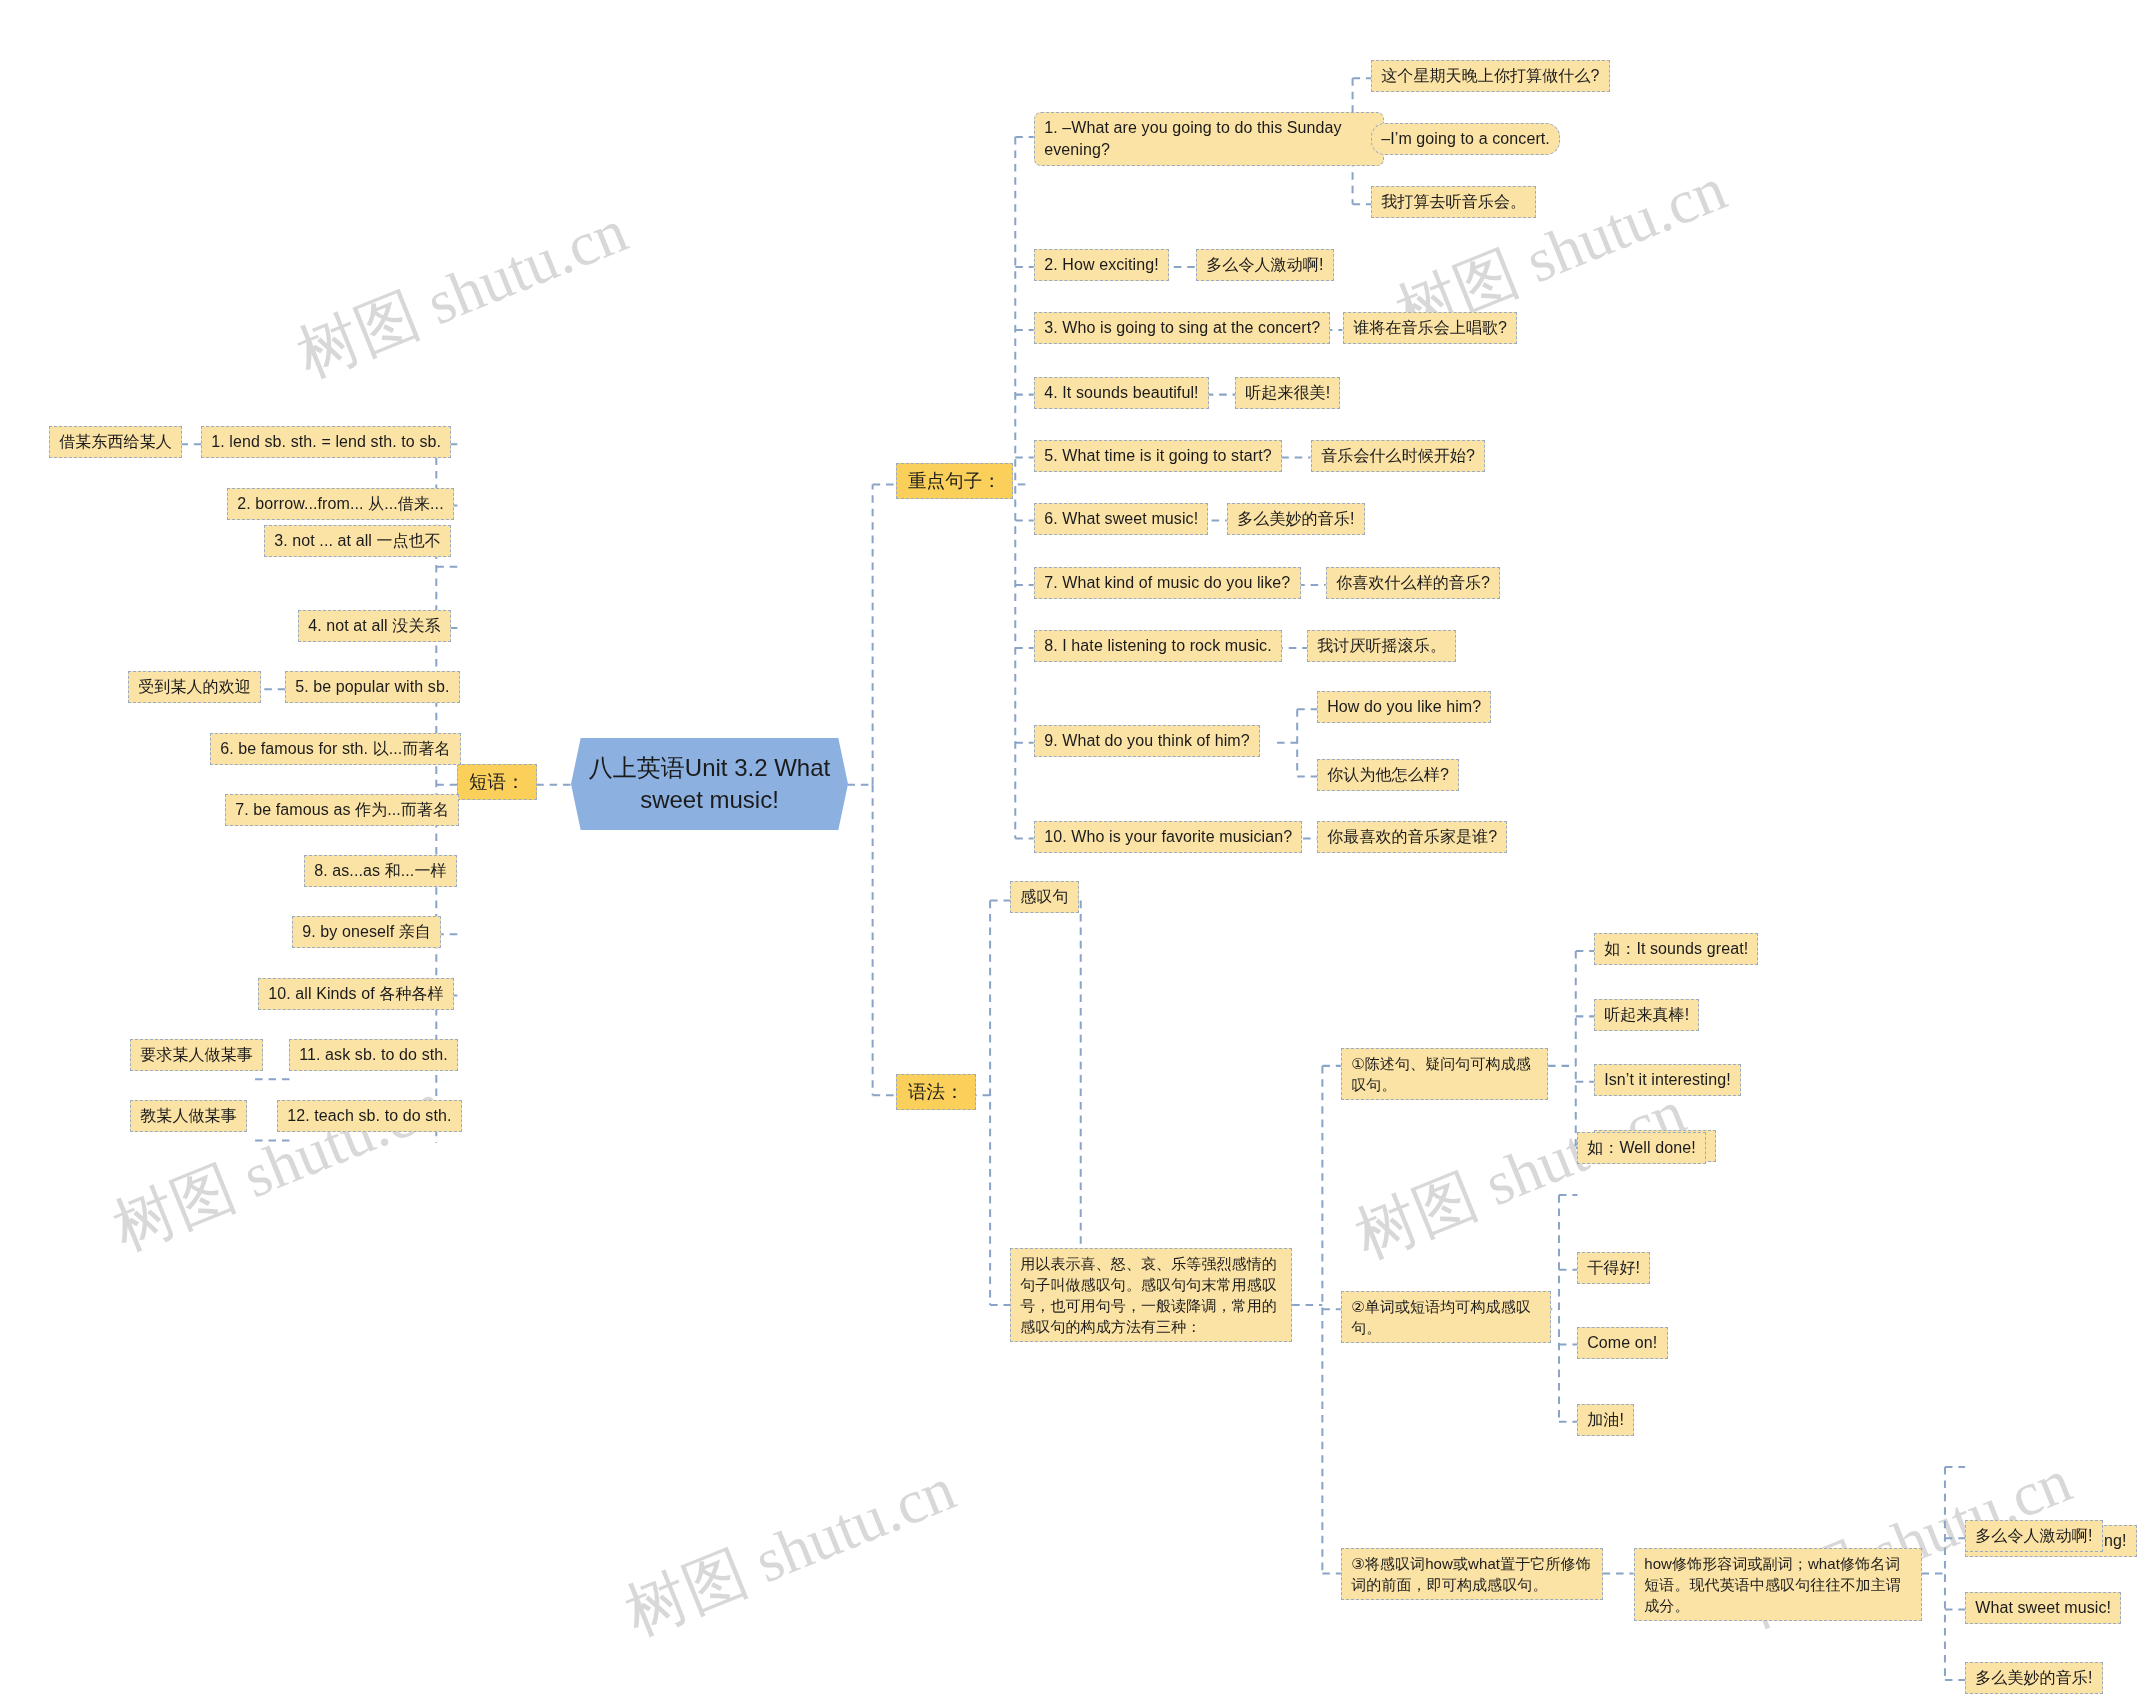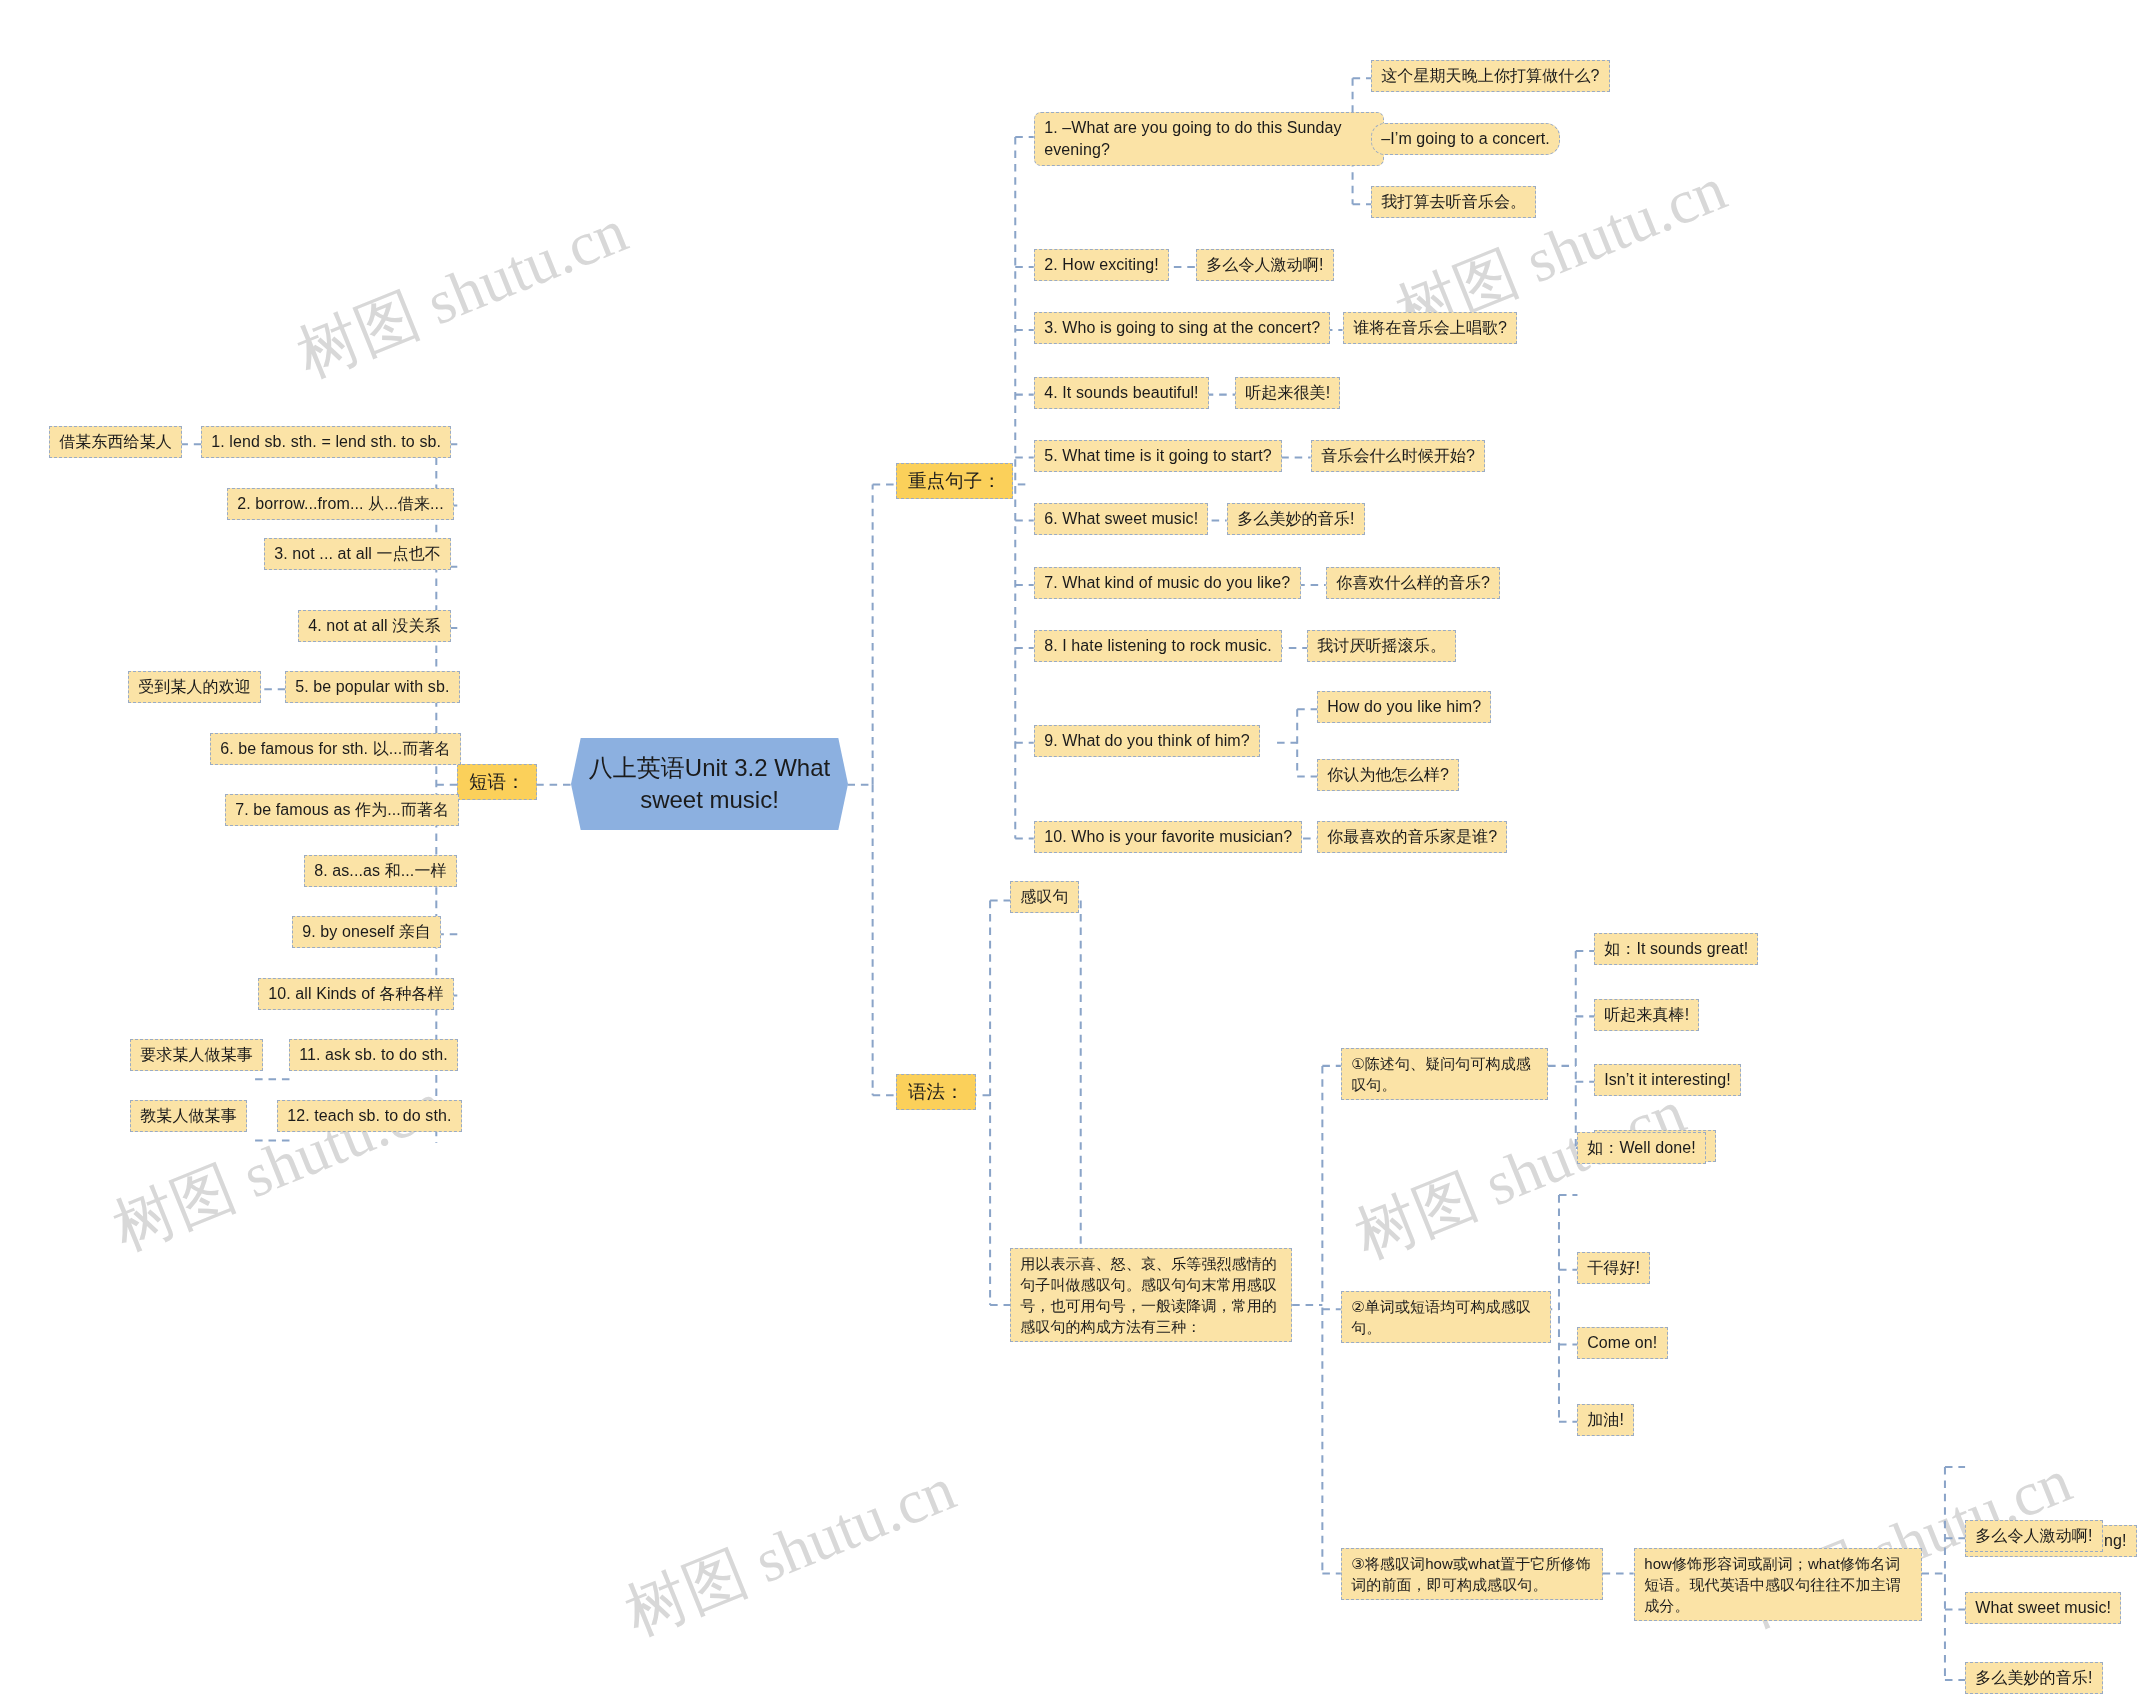--- a/index.html
+++ b/index.html
@@ -182,21 +182,21 @@
   <div id="root">八上英语Unit 3.2 What sweet music!</div>
 
   <div class="node branch" style="left:457px;top:764px;">短语：</div>
   <div class="node branch" style="left:896px;top:463px;">重点句子：</div>
   <div class="node branch" style="left:896px;top:1074px;">语法：</div>
 
   <div class="node" style="left:201px;top:426px;">1. lend sb. sth. = lend sth. to sb.</div>
   <div class="node cn" style="left:49px;top:426px;">借某东西给某人</div>
 
   <div class="node" style="left:227px;top:488px;">2. borrow...from...  从...借来...</div>
-  <div class="node" style="left:264px;top:538px;">3. not ... at all  一点也不</div>
+  <div class="node" style="left:264px;top:525px;">3. not ... at all  一点也不</div>
   <div class="node" style="left:298px;top:610px;">4. not at all 没关系</div>
 
   <div class="node" style="left:285px;top:671px;">5. be popular with sb.</div>
   <div class="node cn" style="left:128px;top:671px;">受到某人的欢迎</div>
 
   <div class="node" style="left:210px;top:733px;">6. be famous for sth. 以...而著名</div>
   <div class="node" style="left:225px;top:794px;">7. be famous as 作为...而著名</div>
   <div class="node" style="left:304px;top:855px;">8. as...as 和...一样</div>
   <div class="node" style="left:292px;top:916px;">9. by oneself  亲自</div>
   <div class="node" style="left:258px;top:978px;">10. all Kinds of 各种各样</div>

